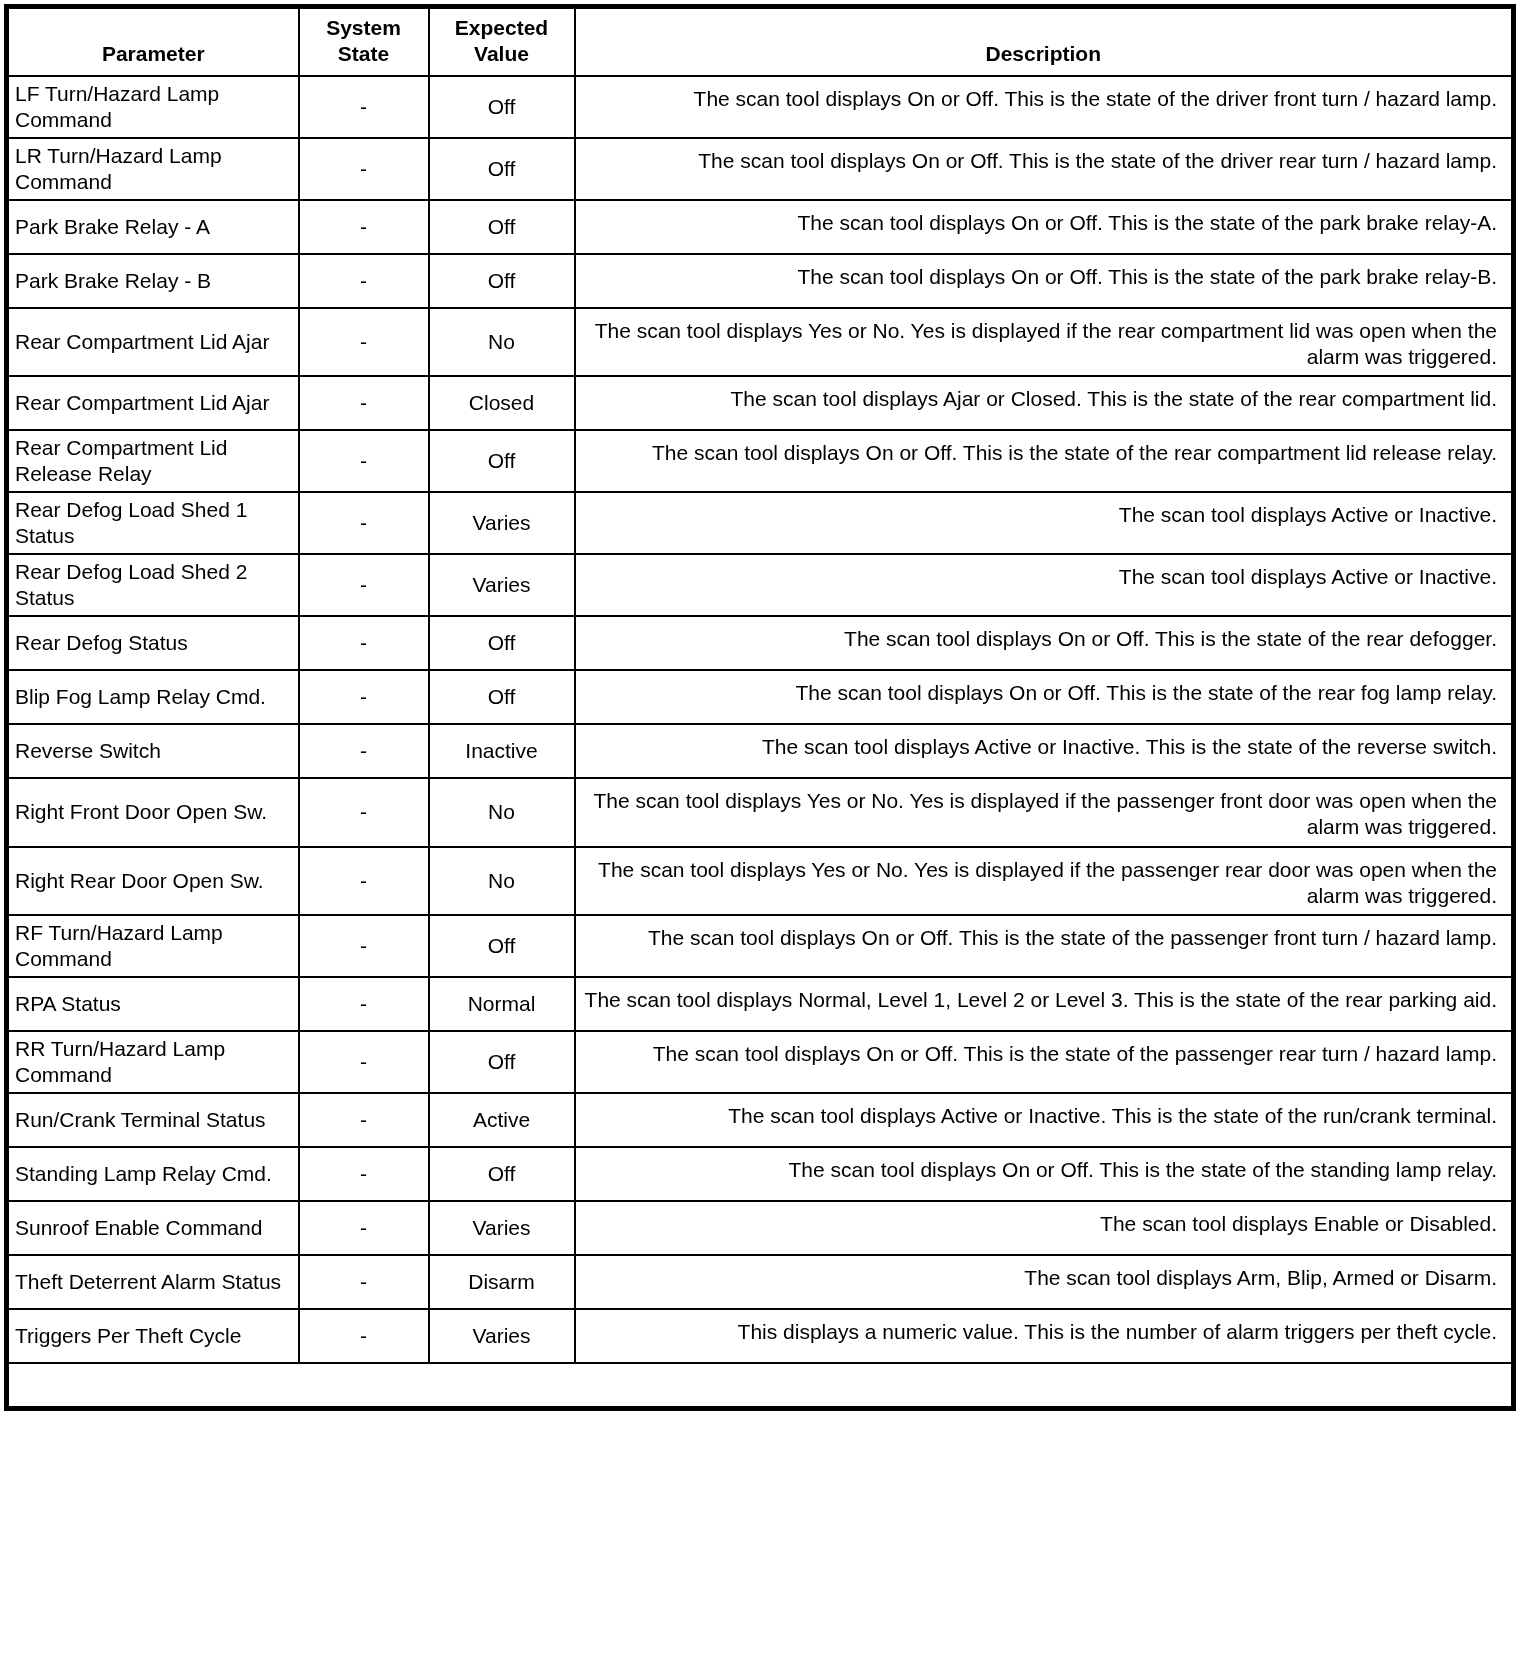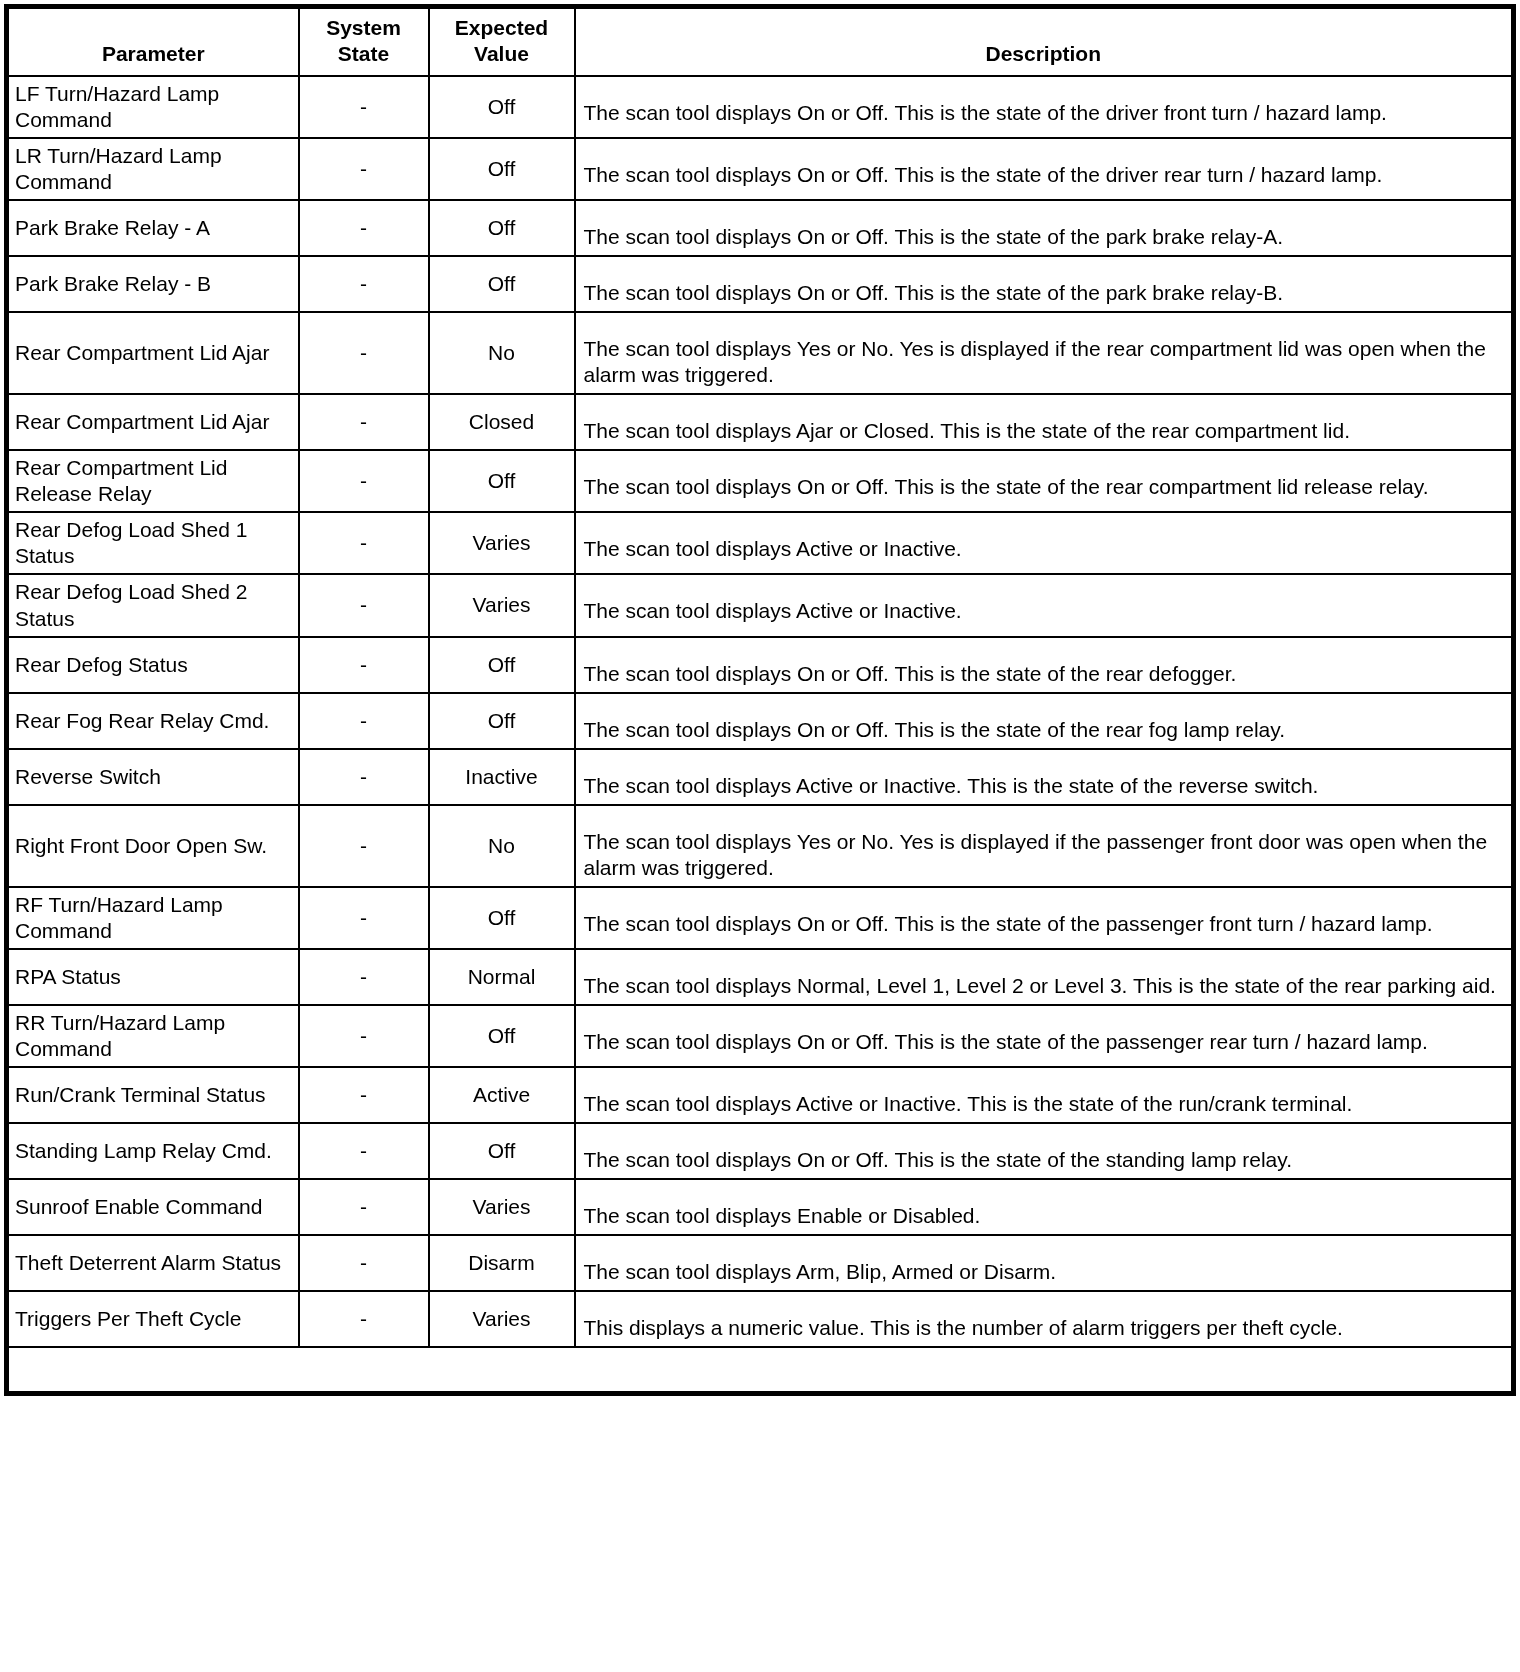--- a/index.html
+++ b/index.html
@@ -52,23 +52,23 @@
     text-align: center;
     vertical-align: middle;
     padding: 4px 2px;
   }
   td.td-value {
     text-align: center;
     vertical-align: middle;
     padding: 10px 4px;
   }
   td.td-desc {
-    text-align: left;
+    text-align: right;
     vertical-align: top;
-    padding: 23px 14px 5px 8px;
+    padding: 9px 14px 5px 8px;
   }
   tr.spacer-row { height: 46px; }
   td.td-spacer { border: 2px solid #000; }
 </style>
 </head>
 <body>
 
 <div class="page">
   <table class="param-table">
     <colgroup>
@@ -142,36 +142,42 @@
           <td class="td-value">Varies</td>
           <td class="td-desc">The scan tool displays Active or Inactive.</td>
         </tr>
         <tr>
           <td class="td-param">Rear Defog Status</td>
           <td class="td-state">-</td>
           <td class="td-value">Off</td>
           <td class="td-desc">The scan tool displays On or Off. This is the state of the rear defogger.</td>
         </tr>
         <tr>
-          <td class="td-param">Rear Fog Rear Relay Cmd.</td>
+          <td class="td-param">Blip Fog Lamp Relay Cmd.</td>
           <td class="td-state">-</td>
           <td class="td-value">Off</td>
           <td class="td-desc">The scan tool displays On or Off. This is the state of the rear fog lamp relay.</td>
         </tr>
         <tr>
           <td class="td-param">Reverse Switch</td>
           <td class="td-state">-</td>
           <td class="td-value">Inactive</td>
           <td class="td-desc">The scan tool displays Active or Inactive. This is the state of the reverse switch.</td>
         </tr>
         <tr>
           <td class="td-param">Right Front Door Open Sw.</td>
           <td class="td-state">-</td>
           <td class="td-value">No</td>
           <td class="td-desc">The scan tool displays Yes or No. Yes is displayed if the passenger front door was open when the alarm was triggered.</td>
+        </tr>
+        <tr>
+          <td class="td-param">Right Rear Door Open Sw.</td>
+          <td class="td-state">-</td>
+          <td class="td-value">No</td>
+          <td class="td-desc">The scan tool displays Yes or No. Yes is displayed if the passenger rear door was open when the alarm was triggered.</td>
         </tr>
         <tr>
           <td class="td-param">RF Turn/Hazard Lamp Command</td>
           <td class="td-state">-</td>
           <td class="td-value">Off</td>
           <td class="td-desc">The scan tool displays On or Off. This is the state of the passenger front turn / hazard lamp.</td>
         </tr>
         <tr>
           <td class="td-param">RPA Status</td>
           <td class="td-state">-</td>

